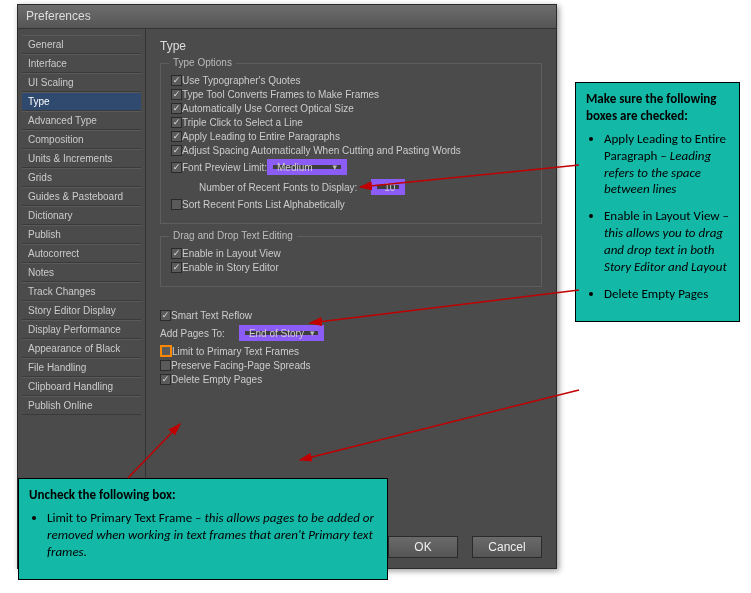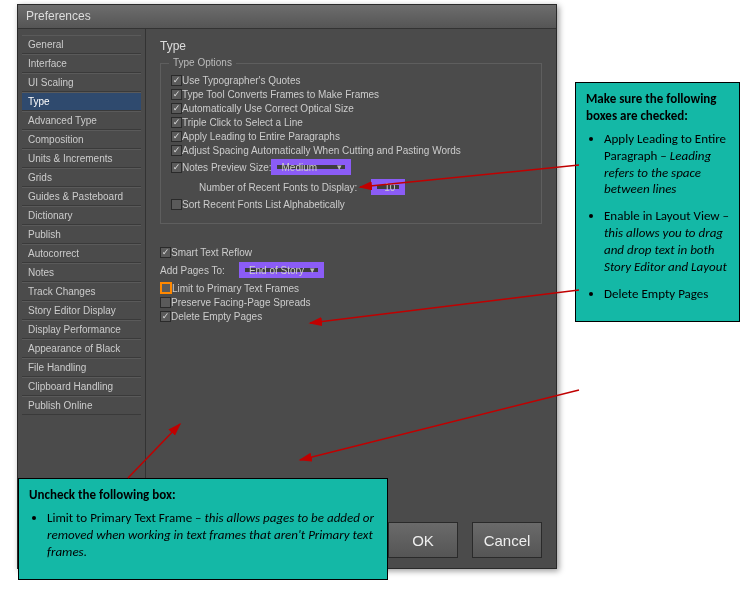--- a/index.html
+++ b/index.html
@@ -104,25 +104,25 @@
   .dd { min-width: 80px; justify-content: space-between; gap:6px; }
   .dd::after { content: "▾"; font-size:9px; color:#bbb; }
   .numfield { width: 34px; justify-content:flex-end; }
   .subrow { display:flex; align-items:center; gap:14px; margin:4px 0 4px 0; font-size:10px; }
   .buttons {
     position: absolute;
     right: 14px; bottom: 10px;
     display: flex; gap: 14px;
   }
   .btn {
-    width: 70px; height: 36px;
+    width: 70px; height: 22px;
     background: linear-gradient(#6a6a6a,#555);
     border: 1px solid #2a2a2a;
     color: #eee;
-    font-size: 15px;
+    font-size: 12px;
     display: flex; align-items:center; justify-content:center;
     cursor: pointer;
   }
   
   .callout {
     position: absolute;
     background: #14b8a6;
     border: 1px solid #000;
     padding: 8px 10px;
     font-family: Calibri, Arial, sans-serif;
@@ -193,33 +193,44 @@
         <div class="chk-row">
             <span class="chk checked"></span>
             <span>Apply Leading to Entire Paragraphs</span>
           </div>
         <div class="chk-row">
             <span class="chk checked"></span>
             <span>Adjust Spacing Automatically When Cutting and Pasting Words</span>
           </div>
         <div class="chk-row">
           <span class="chk checked"></span>
-          <span>Notes Preview Size:</span>
+          <span>Font Preview Limit:</span>
           <span class="dd">Medium</span>
         </div>
         <div class="subrow indent" style="padding-left:28px">
           <span>Number of Recent Fonts to Display:</span>
           <span class="numfield">10</span>
         </div>
         <div class="chk-row">
             <span class="chk"></span>
             <span>Sort Recent Fonts List Alphabetically</span>
           </div>
       </div>
 
+      <div class="group">
+        <div class="group-title">Drag and Drop Text Editing</div>
+        <div class="chk-row">
+            <span class="chk checked"></span>
+            <span>Enable in Layout View</span>
+          </div>
+        <div class="chk-row">
+            <span class="chk checked"></span>
+            <span>Enable in Story Editor</span>
+          </div>
+      </div>
 
       <div class="group" style="border:none; padding-left:0; padding-right:0;">
         <div class="chk-row">
             <span class="chk checked"></span>
             <span>Smart Text Reflow</span>
           </div>
         <div class="subrow">
           <span>Add Pages To:</span>
           <span class="dd">End of Story</span>
         </div>

